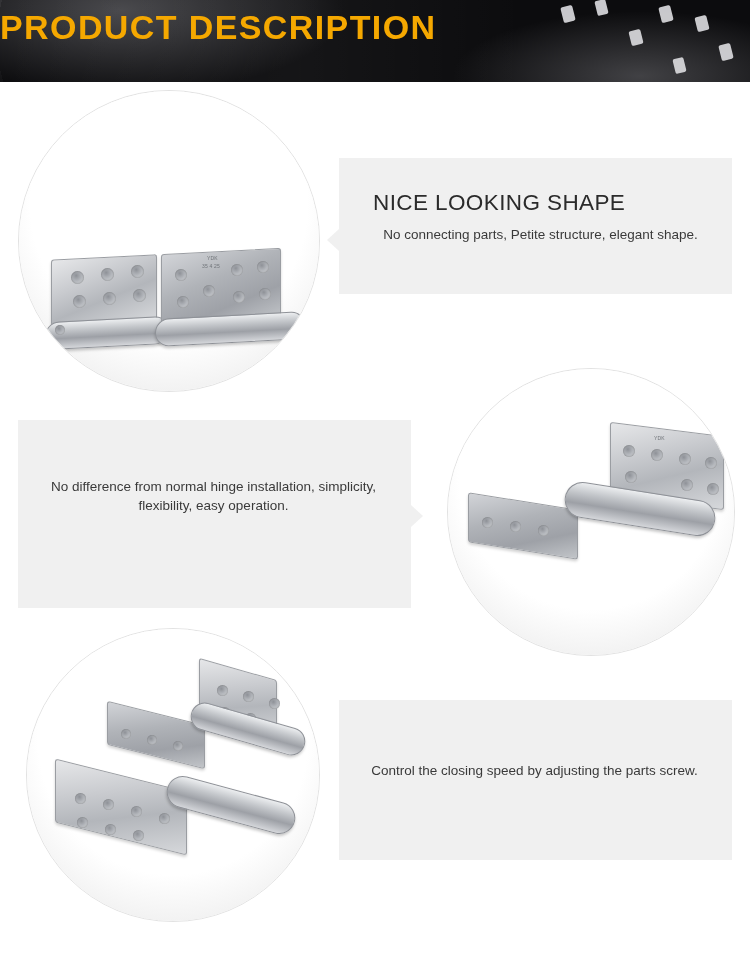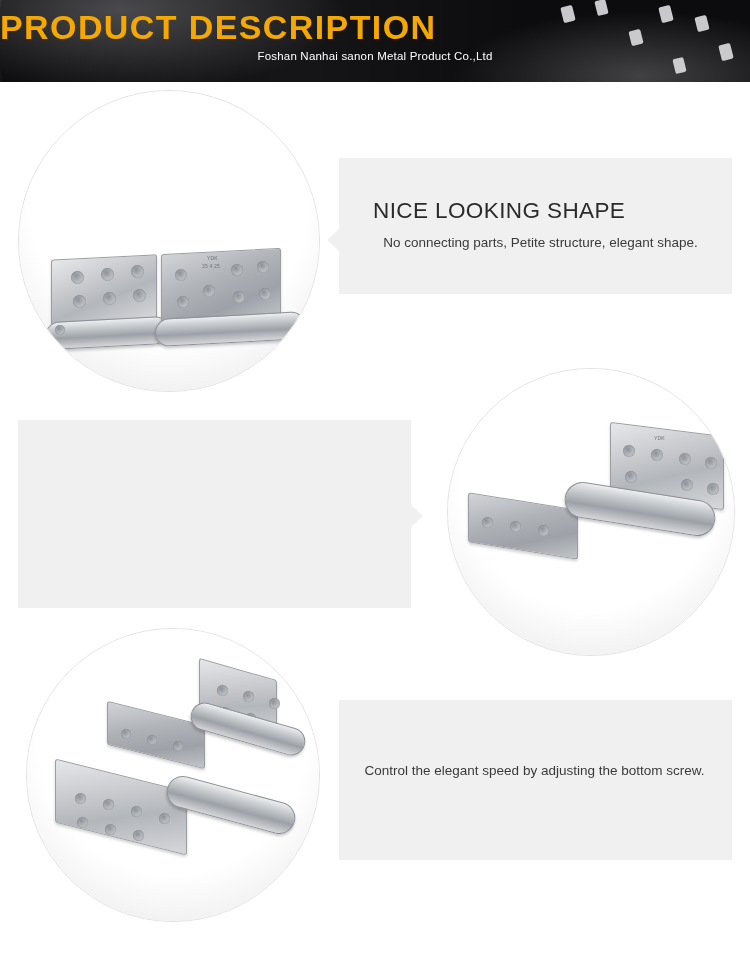--- a/index.html
+++ b/index.html
@@ -161,21 +161,20 @@
   <div class="banner-dots">
     <span class="dot" style="left:28px;  top:6px;  width:12px; height:16px; transform:rotate(-14deg);"></span>
     <span class="dot" style="left:62px;  top:0px;  width:11px; height:15px; transform:rotate(-14deg);"></span>
     <span class="dot" style="left:96px;  top:30px; width:12px; height:15px; transform:rotate(-14deg);"></span>
     <span class="dot" style="left:126px; top:6px;  width:12px; height:16px; transform:rotate(-14deg);"></span>
     <span class="dot" style="left:162px; top:16px; width:12px; height:15px; transform:rotate(-14deg);"></span>
     <span class="dot" style="left:186px; top:44px; width:12px; height:16px; transform:rotate(-14deg);"></span>
     <span class="dot" style="left:140px; top:58px; width:11px; height:15px; transform:rotate(-14deg);"></span>
   </div>
   <div class="banner-title">PRODUCT DESCRIPTION</div>
-  <div class="banner-sub">Foshan Nanhai sanon Metal Product Co.,Ltd</div>
 </div>
 
 <div class="photo-circle" style="left:18px; top:90px; width:300px; height:300px;">
   <div class="shade"></div>
 
   <div class="hinge" style="left:26px; top:150px; width:256px; height:140px;">
 
     <div class="plate" style="left:6px; top:16px; width:104px; height:64px; border-radius:3px; transform:skewY(-3deg);"></div>
     <div class="hole" style="left:26px; top:30px; width:13px; height:13px;"></div>
     <div class="hole" style="left:56px; top:27px; width:13px; height:13px;"></div>
@@ -195,21 +194,21 @@
     <div class="hole" style="left:212px; top:20px; width:12px; height:12px;"></div>
     <div class="hole" style="left:132px; top:55px; width:12px; height:12px;"></div>
     <div class="hole" style="left:188px; top:50px; width:12px; height:12px;"></div>
     <div class="hole" style="left:214px; top:47px; width:12px; height:12px;"></div>
     <div class="barrel" style="left:110px; top:74px; width:148px; height:26px; transform:skewY(-3deg);"></div>
   </div>
 </div>
 
 <div class="arrow-left" style="left:327px; top:229px;"></div>
 
-<div class="text-card" style="left:339px; top:158px; width:393px; height:136px; padding:40px 24px 0 34px;">
+<div class="text-card" style="left:339px; top:158px; width:393px; height:136px; padding:32px 24px 0 34px;">
   <h2>NICE LOOKING SHAPE</h2>
   <p>No connecting parts, Petite structure, elegant shape.</p>
 </div>
 
 <div class="photo-circle" style="left:447px; top:368px; width:286px; height:286px;">
   <div class="shade"></div>
   <div class="hinge" style="left:20px; top:60px; width:250px; height:160px;">
 
     <div class="plate" style="left:142px; top:0px; width:112px; height:72px; border-radius:3px; transform:skewY(7deg);"></div>
     <div class="mark" style="left:186px; top:6px;">YDK</div>
@@ -224,20 +223,21 @@
     <div class="plate dark" style="left:0px; top:72px; width:108px; height:48px; border-radius:3px; transform:skewY(9deg);"></div>
     <div class="hole" style="left:14px; top:88px; width:11px; height:11px;"></div>
     <div class="hole" style="left:42px; top:92px; width:11px; height:11px;"></div>
     <div class="hole" style="left:70px; top:96px; width:11px; height:11px;"></div>
 
     <div class="barrel" style="left:96px; top:62px; width:150px; height:34px; transform:rotate(9deg);"></div>
   </div>
 </div>
 
 <div class="text-card" style="left:18px; top:420px; width:393px; height:188px; padding:48px 24px 0 22px;">
+  <p>No difference from normal hinge installation, simplicity, flexibility, easy operation.</p>
 </div>
 
 <div class="arrow-right" style="left:411px; top:505px;"></div>
 
 <div class="photo-circle" style="left:26px; top:628px; width:292px; height:292px;">
   <div class="shade"></div>
   <div class="hinge" style="left:22px; top:38px; width:250px; height:220px;">
 
     <div class="plate" style="left:150px; top:2px; width:76px; height:58px; border-radius:3px; transform:skewY(16deg);"></div>
     <div class="hole" style="left:168px; top:18px; width:11px; height:11px;"></div>
@@ -257,14 +257,14 @@
     <div class="hole" style="left:82px; top:139px; width:11px; height:11px;"></div>
     <div class="hole" style="left:110px; top:146px; width:11px; height:11px;"></div>
     <div class="hole" style="left:28px; top:150px; width:11px; height:11px;"></div>
     <div class="hole" style="left:56px; top:157px; width:11px; height:11px;"></div>
     <div class="hole" style="left:84px; top:163px; width:11px; height:11px;"></div>
     <div class="barrel" style="left:116px; top:122px; width:130px; height:30px; transform:rotate(15deg);"></div>
   </div>
 </div>
 
 <div class="text-card" style="left:339px; top:700px; width:393px; height:160px; padding:52px 24px 0 22px;">
-  <p>Control the elegant speed by adjusting the bottom screw.</p>
+  <p>Control the closing speed by adjusting the parts screw.</p>
 </div>
 
 </body></html>

